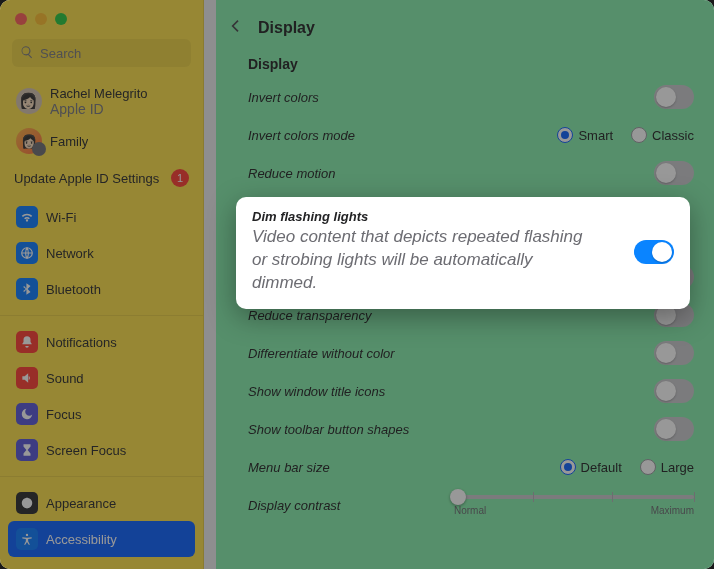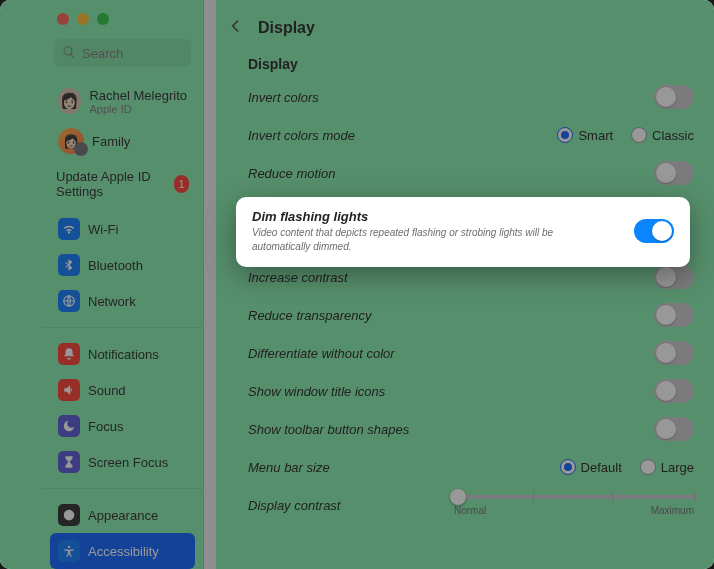--- a/index.html
+++ b/index.html
@@ -3,37 +3,37 @@
 <meta charset="utf-8">
 <style>
 * { box-sizing: border-box; margin: 0; padding: 0; font-family: -apple-system, "SF Pro Text", "Helvetica Neue", Arial, sans-serif; -webkit-font-smoothing: antialiased; }
 html,body { width:714px; height:569px; overflow:hidden; background:#1a1a1a; }
 
 
 .window { position:relative; width:714px; height:569px; border-radius:10px; overflow:hidden; background:#ececef; }
 .dim-overlay { position:absolute; inset:0; background:rgba(30,30,30,0.46); z-index:50; pointer-events:none; }
 
 
-.sidebar { position:absolute; left:0; top:0; width:204px; height:100%; background:#86efac; border-right:1px solid rgba(0,0,0,0.1); overflow:hidden;padding-left:42px; }
+.sidebar { position:absolute; left:0; top:0; width:204px; height:100%; background:#fde047; border-right:1px solid rgba(0,0,0,0.1); overflow:hidden; }
 .traffic { display:flex; gap:8px; padding:13px 0 0 15px; }
 .dot { width:12px; height:12px; border-radius:50%; }
 .dot.red  { background:#ff5f57; }
 .dot.ylw  { background:#febc2e; }
 .dot.grn  { background:#28c840; }
 
 .search { margin:14px 12px 10px 12px; background:rgba(0,0,0,0.06); border-radius:6px; height:28px; display:flex; align-items:center; padding:0 8px; color:#7a7a7e; font-size:13px; }
 .search svg { width:14px; height:14px; margin-right:6px; fill:#7a7a7e; }
 
 .sb-section { padding:2px 8px; }
 .sb-row { display:flex; align-items:center; height:36px; padding:0 8px; border-radius:6px; cursor:default; font-size:13px; color:#2b2b2d; }
 .sb-row .icon { width:22px; height:22px; border-radius:5px; display:flex; align-items:center; justify-content:center; margin-right:8px; flex:0 0 22px; color:#fff; }
 .sb-row .icon svg { width:14px; height:14px; fill:#fff; }
 .sb-row.two-line { height:44px; }
 .sb-row .lbl { white-space:nowrap; overflow:hidden; text-overflow:ellipsis; }
-.sb-row .sub { font-size:11px; color:#787880; display:block; }
+.sb-row .sub { font-size:14px; color:#787880; display:block; }
 .sb-row.selected { background:#0a60ff; color:#fff; }
 .sb-row.selected .lbl { color:#fff; }
 
 .update-row { display:flex; align-items:center; justify-content:space-between; padding:8px 14px 10px 14px; font-size:13px; color:#2b2b2d; }
 .badge-num { width:18px; height:18px; border-radius:9px; background:#ff3b30; color:#fff; font-size:11px; display:flex; align-items:center; justify-content:center; }
 
 .avatar-circle { width:26px; height:26px; border-radius:50%; background:#d7c4b0; display:flex; align-items:center; justify-content:center; font-size:15px; margin-right:8px; }
 .fam-icon { width:26px; height:26px; border-radius:50%; background:linear-gradient(135deg,#ffb142,#ff6f3c); display:flex; align-items:center; justify-content:center; font-size:13px; margin-right:8px; position:relative; }
 .fam-icon::after{ content:""; position:absolute; right:-4px; bottom:-2px; width:14px; height:14px; border-radius:50%; background:#6e6e74; }
 
@@ -49,21 +49,21 @@
 
 .content { position:absolute; left:216px; top:0; right:0; bottom:0; background:#86efac; overflow:hidden; }
 .header { display:flex; align-items:center; gap:14px; padding:18px 10px 14px 12px; }
 .back-btn svg { width:16px; height:16px; stroke:#4a4a4e; fill:none; stroke-width:2.5; }
 .header .title { font-size:16px; font-weight:700; color:#232325; }
 
 .group-lbl { font-size:14px; font-weight:700; color:#232325; padding:4px 0 6px 32px; }
 
 .row { display:flex; align-items:center; justify-content:space-between; padding:0 20px 0 32px; min-height:38px; font-size:13px; color:#232325; }
 .row .left { display:flex; flex-direction:column;font-style:italic; }
-.row .desc { font-size:10px; color:#6c6c72; margin-top:2px; max-width:370px; line-height:1.35; }
+.row .desc { font-size:17px; color:#6c6c72; margin-top:2px; max-width:370px; line-height:1.35; }
 .row .ctrl { display:flex; align-items:flex-start; gap:18px; }
 
 .toggle { width:40px; height:24px; border-radius:12px; background:#c9c9cd; position:relative; }
 .toggle::after{ content:""; position:absolute; width:20px; height:20px; border-radius:50%; background:#fff; top:2px; left:2px; box-shadow:0 1px 2px rgba(0,0,0,0.25); transition:left .15s; }
 .toggle.on { background:#0a84ff; }
 .toggle.on::after { left:18px; }
 
 .radio { display:flex; align-items:center; font-size:13px; color:#232325; gap:5px; }
 .radio .r-circle { width:16px; height:16px; border-radius:50%; border:1.5px solid #9a9aa0; background:#fff; display:flex; align-items:center; justify-content:center; }
 .radio.sel .r-circle { border-color:#0a60ff; }
@@ -179,32 +179,32 @@
           <span class="icon ic-blue">
             <svg>
               <use href="#i-wifi"></use>
             </svg>
           </span>
           <span class="lbl">Wi-Fi</span>
         </div>
         <div class="sb-row">
           <span class="icon ic-blue">
             <svg>
+              <use href="#i-globe"></use>
+            </svg>
+          </span>
+          <span class="lbl">Network</span>
+        </div>
+        <div class="sb-row">
+          <span class="icon ic-blue">
+            <svg>
               <use href="#i-bluetooth"></use>
             </svg>
           </span>
           <span class="lbl">Bluetooth</span>
-        </div>
-        <div class="sb-row">
-          <span class="icon ic-blue">
-            <svg>
-              <use href="#i-globe"></use>
-            </svg>
-          </span>
-          <span class="lbl">Network</span>
         </div>
       </div>
     <hr class="sb-sep">
     <div class="sb-section" id="grp1">
         <div class="sb-row">
           <span class="icon ic-red">
             <svg>
               <use href="#i-bell"></use>
             </svg>
           </span>

